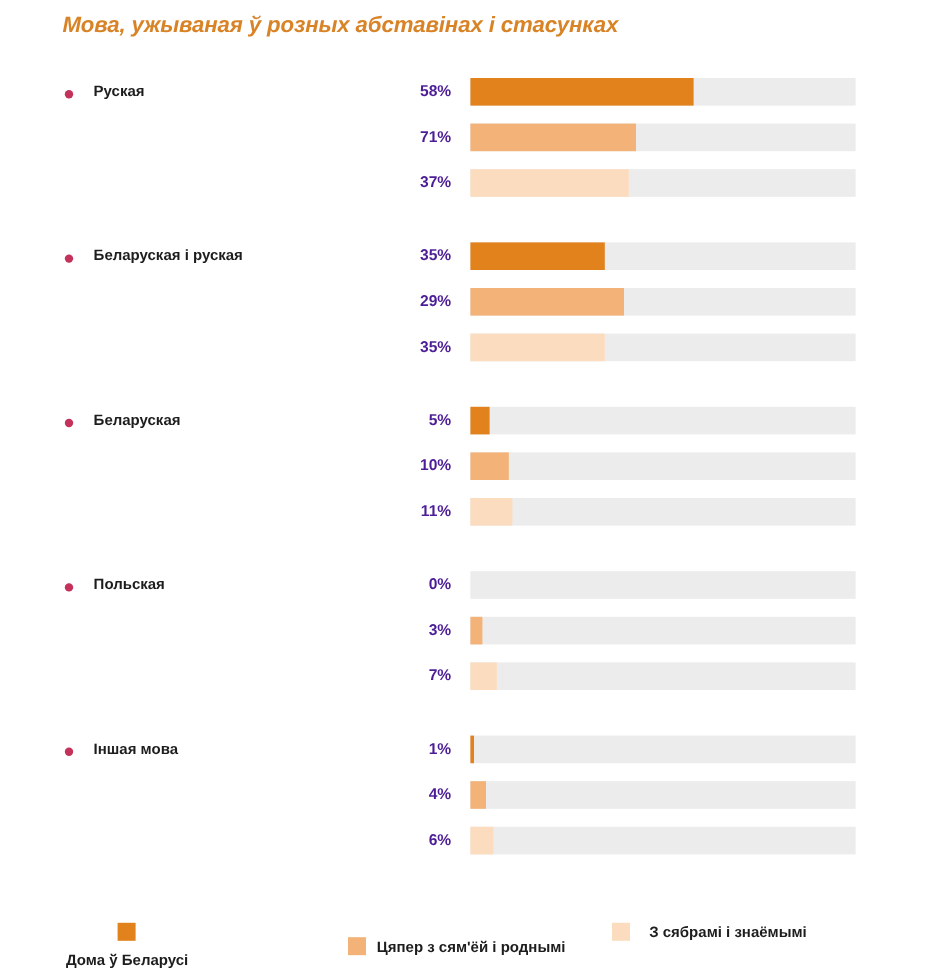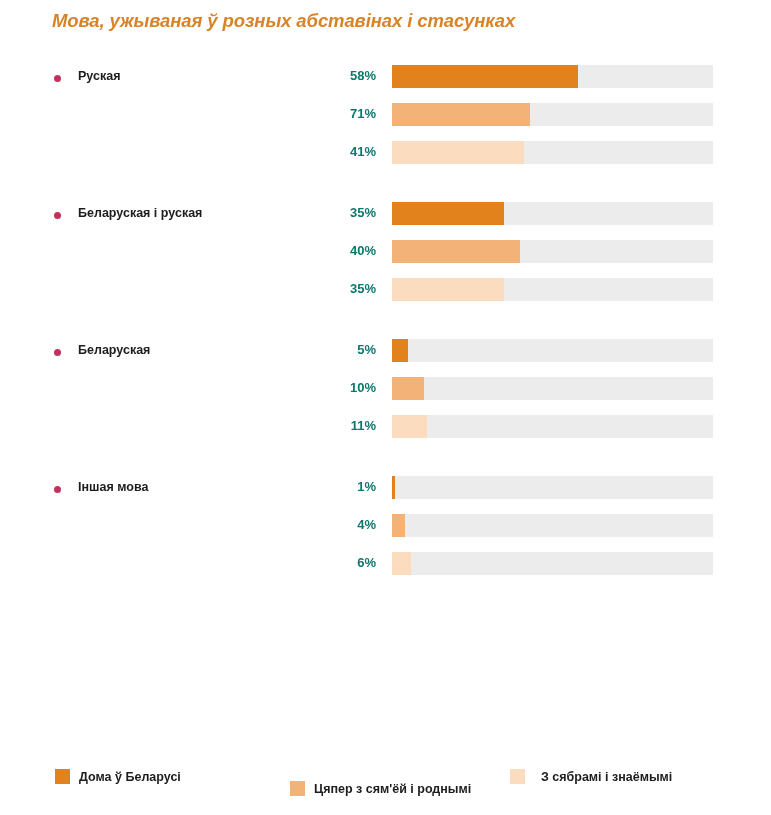--- a/index.html
+++ b/index.html
@@ -76,21 +76,21 @@
 
   
   .value {
     position: absolute;
     left: 300px;
     width: 76px;
     top: 8px;
     text-align: right;
     font-size: 13px;
     font-weight: bold;
-    color: #0f766e;
+    color: #4c1d95;
   }
 
   
   .track {
     position: absolute;
     left: 392px;
     top: 5px;
     width: 321px;
     height: 23px;
     background: #ECECEC;
@@ -115,21 +115,21 @@
     height: 30px;
   }
   .legend-item {
     position: absolute;
     top: 0;
     display: flex;
     align-items: center;
     gap: 9px;
     white-space: nowrap;
   }
-  .legend-item.i0 { left: 55px; }
+  .legend-item.i0 { left: 55px; flex-direction: column; }
   .legend-item.i1 { left: 290px; margin-top: 12px; }
   .legend-item.i2 { left: 510px; gap: 16px; }
 
   .legend-swatch {
     width: 15px;
     height: 15px;
     flex: 0 0 auto;
   }
   .legend-swatch.s0 { background: #E2821D; }
   .legend-swatch.s1 { background: #F3B277; }
@@ -158,37 +158,37 @@
             <div class="fill s0" style="width: 58%; background: rgb(226, 130, 29);"></div>
           </div>
         </div>
         <div class="row">
           <span class="value">71%</span>
           <div class="track">
             <div class="fill s1" style="width: 43%; background: rgb(243, 178, 119);"></div>
           </div>
         </div>
         <div class="row">
-          <span class="value">41%</span>
+          <span class="value">37%</span>
           <div class="track">
             <div class="fill s2" style="width: 41%; background: rgb(252, 220, 190);"></div>
           </div>
         </div>
       </div>
       <div class="group">
         <div class="row">
           <span class="cat-bullet"></span>
           <span class="cat-label">Беларуская і руская</span>
           <span class="value">35%</span>
           <div class="track">
             <div class="fill s0" style="width: 35%; background: rgb(226, 130, 29);"></div>
           </div>
         </div>
         <div class="row">
-          <span class="value">40%</span>
+          <span class="value">29%</span>
           <div class="track">
             <div class="fill s1" style="width: 40%; background: rgb(243, 178, 119);"></div>
           </div>
         </div>
         <div class="row">
           <span class="value">35%</span>
           <div class="track">
             <div class="fill s2" style="width: 35%; background: rgb(252, 220, 190);"></div>
           </div>
         </div>
@@ -205,20 +205,42 @@
         <div class="row">
           <span class="value">10%</span>
           <div class="track">
             <div class="fill s1" style="width: 10%; background: rgb(243, 178, 119);"></div>
           </div>
         </div>
         <div class="row">
           <span class="value">11%</span>
           <div class="track">
             <div class="fill s2" style="width: 11%; background: rgb(252, 220, 190);"></div>
+          </div>
+        </div>
+      </div>
+      <div class="group">
+        <div class="row">
+          <span class="cat-bullet"></span>
+          <span class="cat-label">Польская</span>
+          <span class="value">0%</span>
+          <div class="track">
+            <div class="fill s0" style="width: 0%; background: rgb(226, 130, 29);"></div>
+          </div>
+        </div>
+        <div class="row">
+          <span class="value">3%</span>
+          <div class="track">
+            <div class="fill s1" style="width: 3%; background: rgb(243, 178, 119);"></div>
+          </div>
+        </div>
+        <div class="row">
+          <span class="value">7%</span>
+          <div class="track">
+            <div class="fill s2" style="width: 7%; background: rgb(252, 220, 190);"></div>
           </div>
         </div>
       </div>
       <div class="group">
         <div class="row">
           <span class="cat-bullet"></span>
           <span class="cat-label">Іншая мова</span>
           <span class="value">1%</span>
           <div class="track">
             <div class="fill s0" style="width: 1%; background: rgb(226, 130, 29);"></div>

